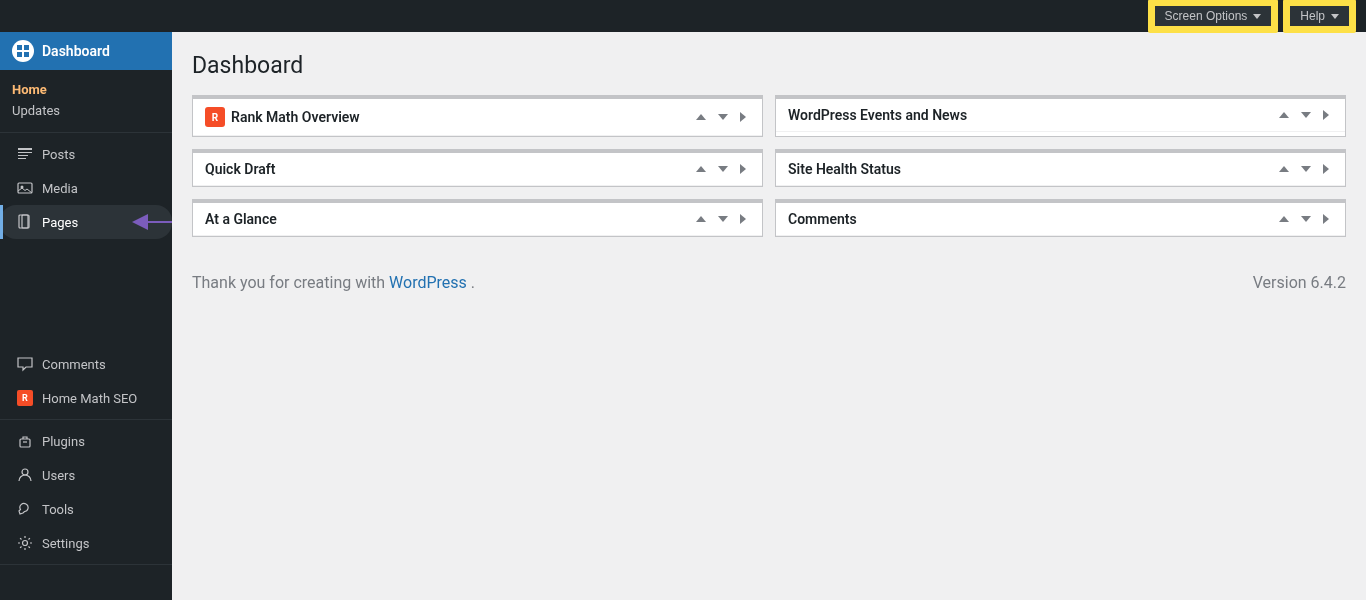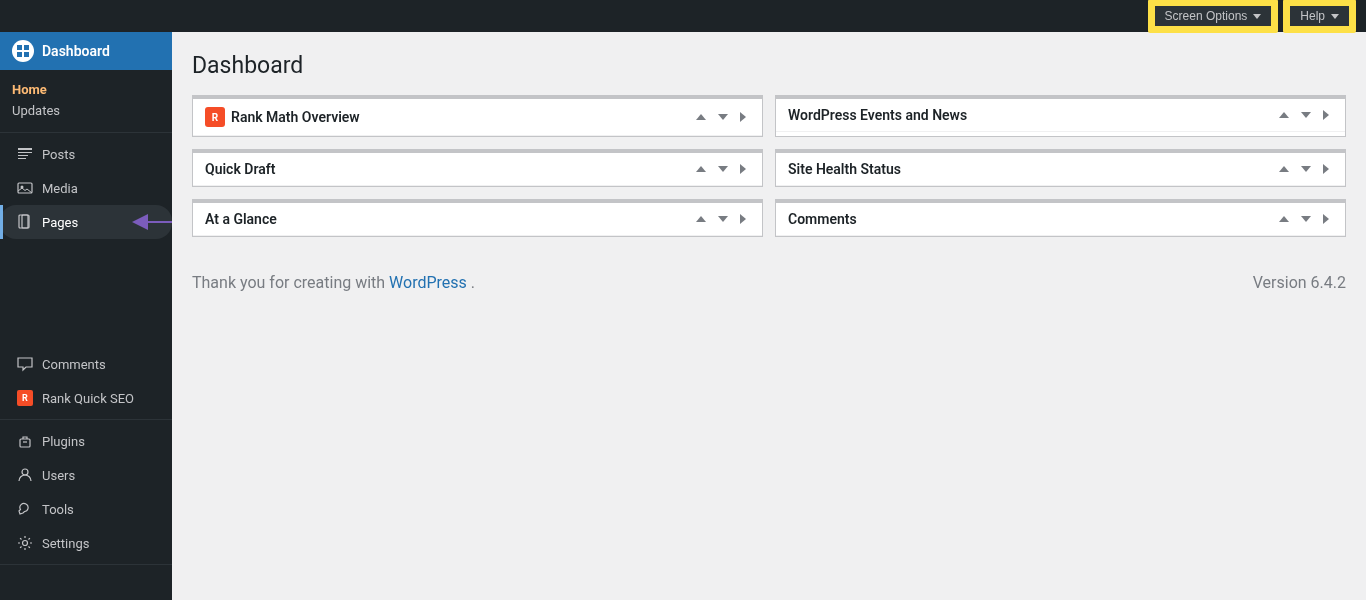--- a/index.html
+++ b/index.html
@@ -130,21 +130,21 @@
             <path d="M1 2h14v9H9l-3 3V11H1V2z" stroke="#c3c4c7" stroke-width="1.2" fill="none"></path>
           </svg>
       </span>
       <span>Comments</span>
     </div>
 
     <div class="sidebar-item">
       <span class="sidebar-icon">
         <span style="width:16px;height:16px;background:#f54d27;border-radius:2px;display:inline-flex;align-items:center;justify-content:center;color:#fff;font-size:9px;font-weight:bold;">R</span>
       </span>
-      <span>Rank Quick SEO</span>
+      <span>Home Math SEO</span>
     </div>
 
     <div class="sidebar-divider"></div>
 
 
     <div class="sidebar-item">
       <span class="sidebar-icon">
         <svg width="16" height="16" viewBox="0 0 16 16" fill="none">
             <rect x="3" y="6" width="10" height="8" rx="1" stroke="#c3c4c7" stroke-width="1.2"></rect>
             <path d="M6 6V4h4v2" stroke="#c3c4c7" stroke-width="1.2"></path>

